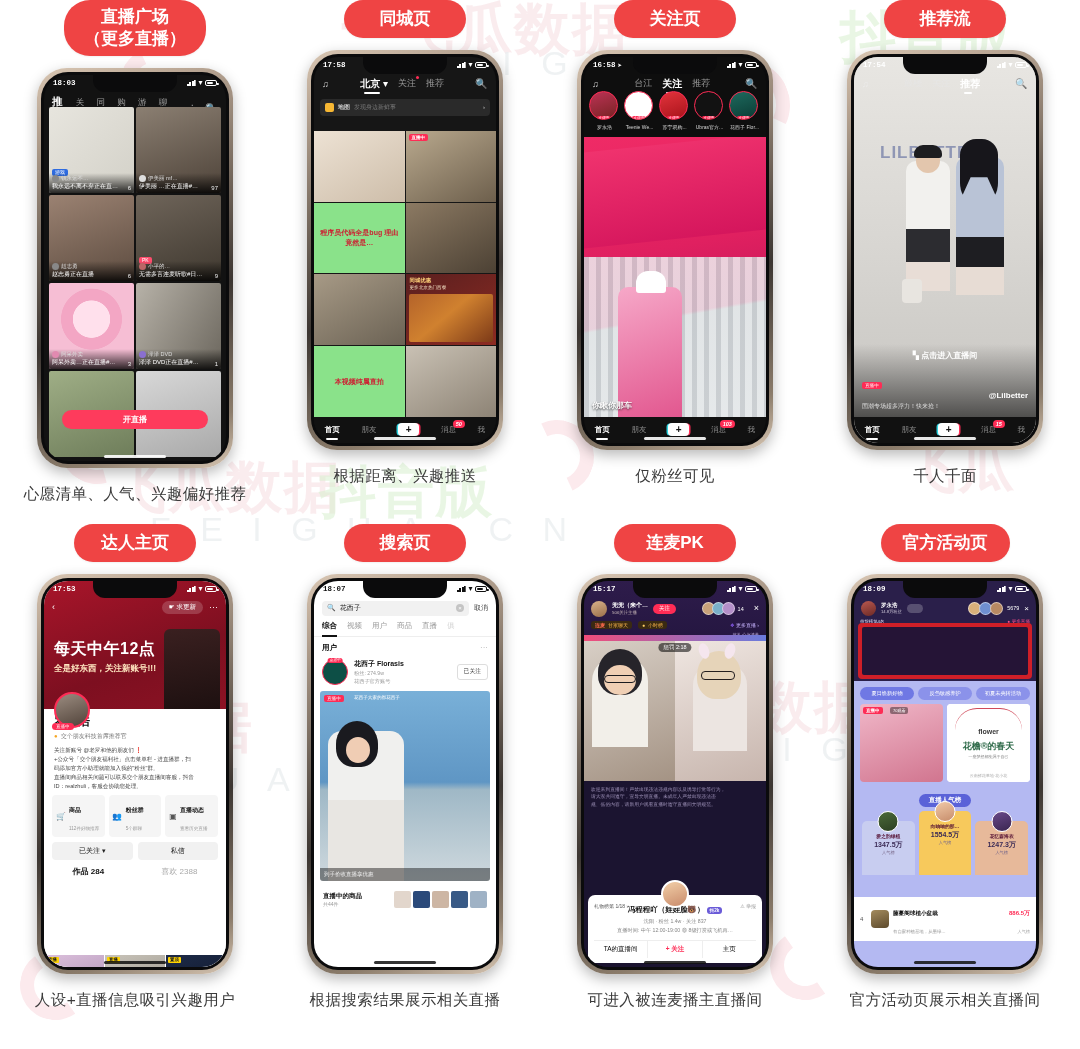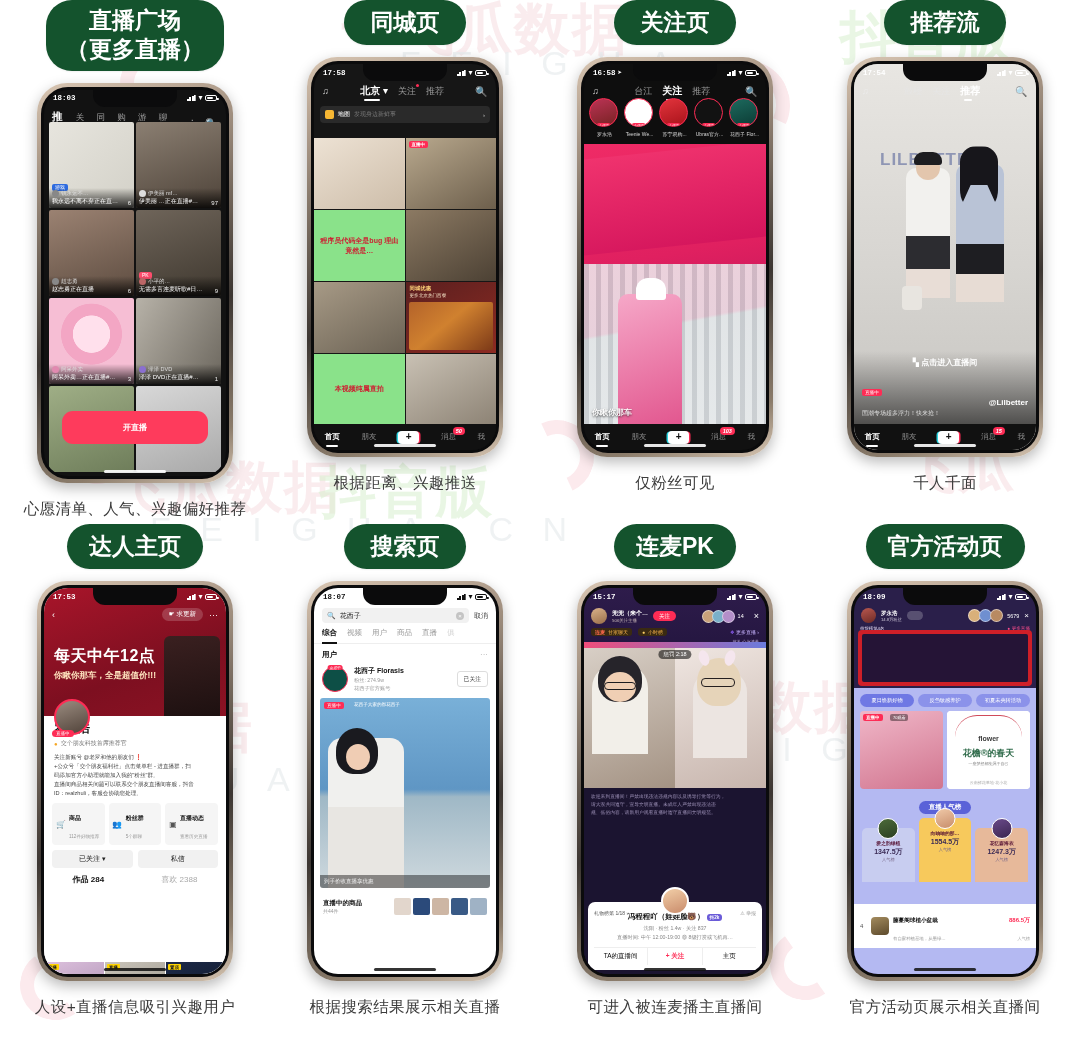--- a/index.html
+++ b/index.html
@@ -19,22 +19,22 @@
   .wm.grn { color:#d8f0cf; }
   .wm-swirl{ position:absolute; border:14px solid #fbe3e7; border-radius:50%;
              border-right-color:transparent; border-top-color:transparent; opacity:.75;}
 
   
   .grid { position:relative; display:grid; grid-template-columns:repeat(4,1fr);
           grid-template-rows:repeat(2,524px); width:1080px; height:1049px; }
   .cell { position:relative; display:flex; flex-direction:column; align-items:center; }
 
   
-  .pill { background:#14532d; color:#fff; border-radius:26px; padding:8px 22px;
-          font-size:23px; font-weight:700; text-align:center; line-height:1.28;
+  .pill { background:#ef4444; color:#fff; border-radius:26px; padding:8px 22px;
+          font-size:17px; font-weight:700; text-align:center; line-height:1.28;
           min-width:122px; box-shadow:0 1px 2px rgba(0,0,0,.06); z-index:4; }
   .pill.two { padding:6px 20px; }
   .caption { margin-top:16px; font-size:15.5px; color:#3b3b3b; letter-spacing:.4px; z-index:4;}
 
   
   .phone-wrap{ margin-top:12px; position:relative; z-index:3;}
   .phone { position:relative; width:196px; height:400px; border-radius:30px;
            background: linear-gradient(160deg,#d9c7b4 0%,#b9a694 12%,#6e6257 40%,#3c3632 60%,#8b7c6b 88%,#d7c6b3 100%);
            padding:4px; box-shadow:0 5px 14px rgba(0,0,0,.28); }
   .bezel { position:relative; width:100%; height:100%; border-radius:27px; background:#0b0b0c; padding:3px; }
@@ -90,21 +90,21 @@
   .lcard .img{ position:absolute; inset:0; }
   .lcard .meta{ position:absolute; left:0; right:0; bottom:0; padding:2px 3px;
       background:linear-gradient(to top, rgba(0,0,0,.82), rgba(0,0,0,0)); }
   .lcard .nm{ display:flex; align-items:center; gap:2px; font-size:5.5px; color:#ddd;}
   .lcard .dot{ width:7px; height:7px; border-radius:50%; background:#888; flex:none;}
   .lcard .ttl{ font-size:6px; color:#fff; white-space:nowrap; overflow:hidden; text-overflow:ellipsis;}
   .lcard .cnt{ position:absolute; right:3px; bottom:2px; font-size:6px; color:#eee;}
   .ltag{ position:absolute; left:3px; bottom:17px; background:#2e6bdf; color:#fff;
          font-size:5px; padding:.5px 3px; border-radius:2px;}
   .ltag.pk{ background:#ff4d6d;}
-  .golive{ position:absolute; left:18px; right:18px; bottom:32px; height:33px;
+  .golive{ position:absolute; left:18px; right:18px; bottom:32px; height:19px;
            background:#fe3b5c; color:#fff; border-radius:11px; display:flex;
            align-items:center; justify-content:center; font-size:8px; font-weight:700; z-index:21;}
 
   
   .cityhdr{ display:flex; align-items:center; gap:10px; padding:20px 8px 4px; color:#fff; font-size:9px;}
   .cityhdr .cur{ font-weight:700; font-size:10px; position:relative;}
   .cityhdr .cur::after{content:""; position:absolute; left:4px; right:8px; bottom:-3px; height:2px; background:#fff; border-radius:1px;}
   .cityhdr .dim{ color:#9a9a9a; position:relative;}
   .reddot{ position:absolute; top:-1px; right:-3px; width:3px; height:3px; border-radius:50%; background:#fe2c55;}
   .mapbar{ margin:4px 6px 0; height:17px; background:#2a2a2a; border-radius:4px;
@@ -654,21 +654,21 @@
           <div class="screenbody">
             <div class="prof-top">
               <span>‹</span>
               <span style="display:flex;gap:6px;align-items:center;">
                 <span class="ghostbtn"><span>☛</span> <span>求更新</span></span>
                 <span>···</span>
               </span>
             </div>
             <div class="herotitle">
               <div class="l1">每天中午12点</div>
-              <div class="l2">你瞅你那车，全是超值价!!!</div>
+              <div class="l2">全是好东西，关注新账号!!!</div>
             </div>
             <div style="position:absolute;top:48px;right:6px;width:56px;height:80px;background:linear-gradient(170deg,#3a2020,#1d1010);border-radius:6px 6px 0 0;"></div>
             <div class="profcard">
               <div class="pavatar" style="background:linear-gradient(160deg,#9b8c80,#51433a)"></div>
               <div class="plivetag">直播中</div>
               <div class="pname">罗永浩</div>
               <div class="pbadge">
                       <span style="color:#f5a623">●</span>
                       <span>交个朋友科技首席推荐官</span>
                     </div>

